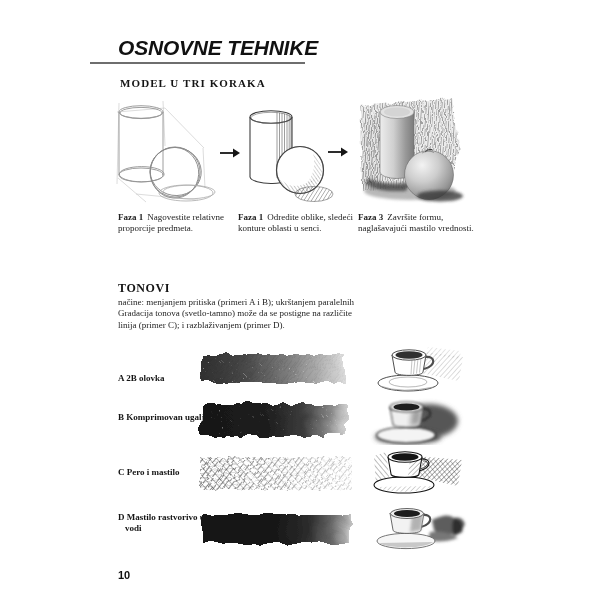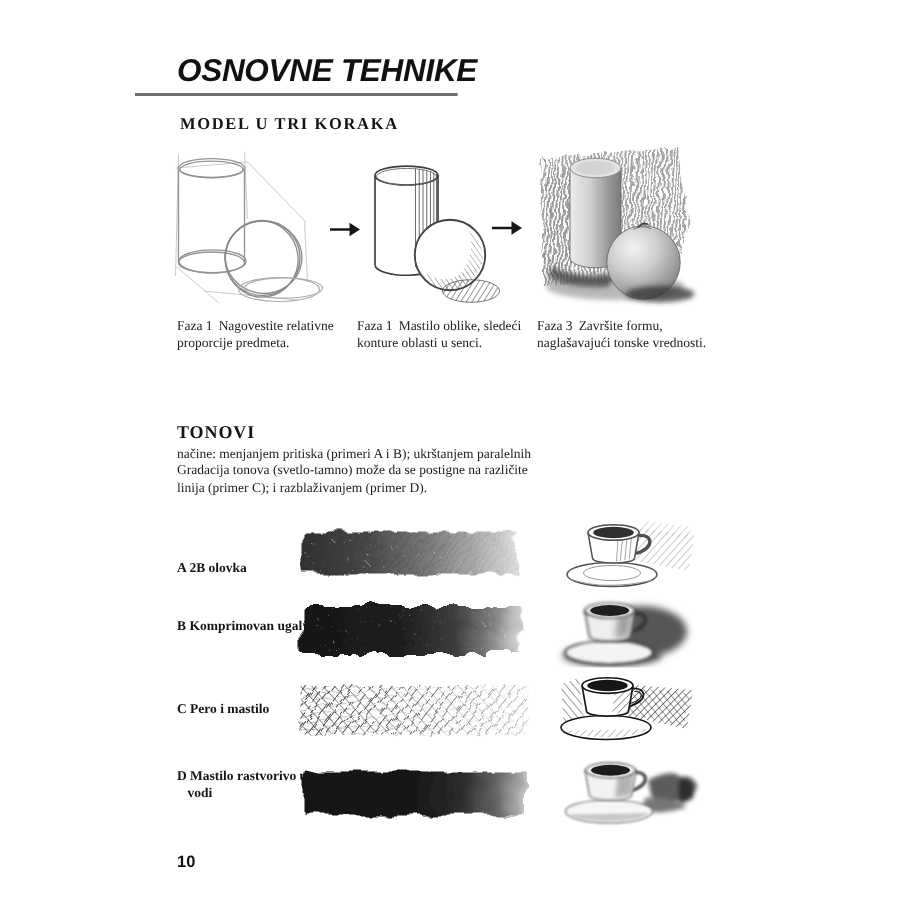--- a/index.html
+++ b/index.html
@@ -10,21 +10,21 @@
   .abs{position:absolute;}
   .title{
     font-family:"Liberation Sans", sans-serif;font-weight:700;font-size:21px;
     letter-spacing:-0.2px;color:#111;white-space:nowrap;font-style:italic;
   }
   .title-rule{background:#6e6e6e;height:2px;}
   .sec-heading{
     font-weight:700;font-size:11px;letter-spacing:1.1px;white-space:nowrap;color:#151515;
   }
   .caption{font-size:9px;line-height:11px;color:#222;white-space:nowrap;}
-  .cap-label{font-weight:400;margin-right:4px;}
+  .cap-label{font-weight:700;margin-right:4px;}
   .intro{font-size:9px;line-height:11.4px;color:#1e1e1e;white-space:nowrap;}
   .row-label{
     font-weight:700;font-size:9px;line-height:11px;color:#151515;
     text-indent:-7px;padding-left:7px;
   }
   .pagenum{font-family:"Liberation Sans", sans-serif;font-weight:700;font-size:11px;color:#111;}
   svg{display:block;}
 </style>
 </head>
 <body>
@@ -156,26 +156,26 @@
       <path d="M70,61 q6,-3.5 12,-0.5" stroke="#6a6a6a" stroke-width="0.6" fill="none"></path>
       <ellipse cx="88" cy="104" rx="23" ry="5.5" fill="#383838" opacity="0.8" filter="url(#f3b)"></ellipse>
     </svg>
   </div>
 
   <div class="abs caption" style="left:118px;top:212px;">
     <div><span class="cap-label">Faza 1</span><span>Nagovestite relativne</span></div>
     <div>proporcije predmeta.</div>
   </div>
   <div class="abs caption" style="left:238px;top:212px;">
-    <div><span class="cap-label">Faza 1</span><span>Mastilo oblike, sledeći</span></div>
+    <div><span class="cap-label">Faza 1</span><span>Odredite oblike, sledeći</span></div>
     <div>konture oblasti u senci.</div>
   </div>
   <div class="abs caption" style="left:358px;top:212px;">
     <div><span class="cap-label">Faza 3</span><span>Završite formu,</span></div>
-    <div>naglašavajući tonske vrednosti.</div>
+    <div>naglašavajući mastilo vrednosti.</div>
   </div>
 
   <div class="abs sec-heading" style="left:118px;top:281px;font-size:12px;letter-spacing:0.6px;">TONOVI</div>
   <div class="abs intro" style="left:118px;top:297px;">
     <div>načine: menjanjem pritiska (primeri A i B); ukrštanjem paralelnih</div>
     <div>Gradacija tonova (svetlo-tamno) može da se postigne na različite</div>
     <div>linija (primer C); i razblaživanjem (primer D).</div>
   </div>
 
   <div class="abs row-label" style="left:118px;top:360px;width:80px;margin-top:13px;">A 2B olovka</div>

